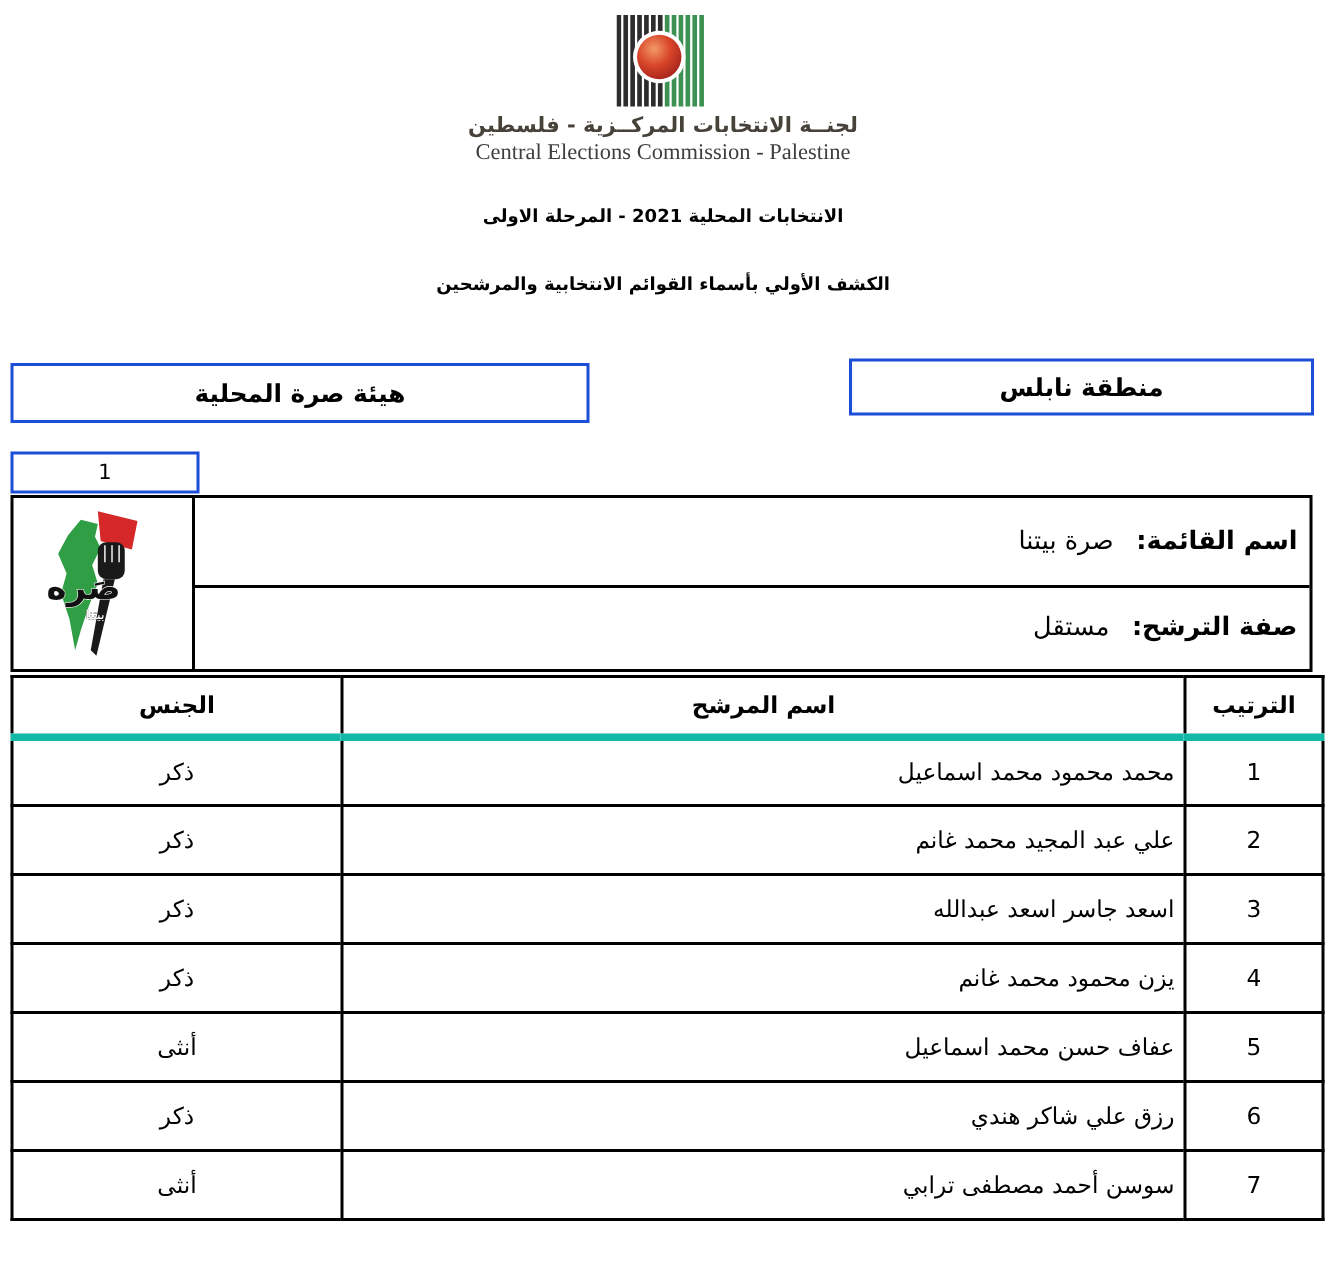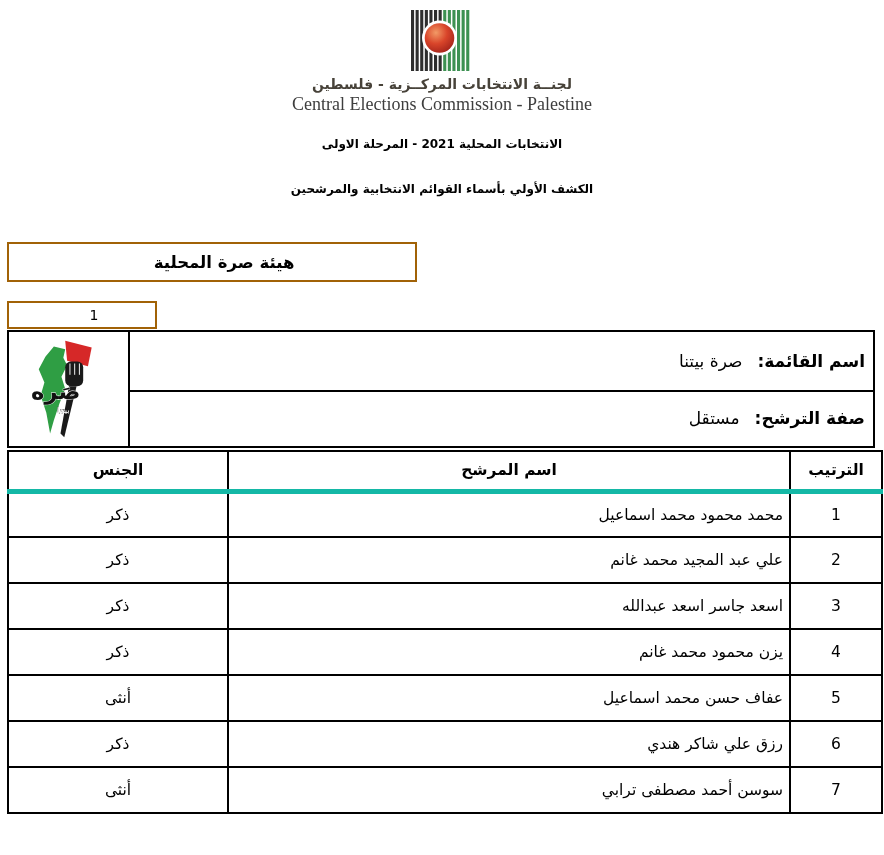--- a/index.html
+++ b/index.html
@@ -14,35 +14,35 @@
   }
   
   .cec-logo{position:absolute;left:411px;top:8px;width:62px;height:66px;}
   .cec-ar{
     position:absolute;left:0;top:76px;width:884px;
     text-align:center;font-size:14px;font-weight:bold;color:#474239;
     direction:rtl;
   }
   .cec-en{
     position:absolute;left:0;top:94px;width:884px;
-    text-align:center;font-size:18px;color:#3e3e3e;
+    text-align:center;font-size:15px;color:#3e3e3e;
     font-family:"Liberation Serif",serif;
   }
   
   .title1,.title2{
     position:absolute;left:0;width:884px;text-align:center;
     font-size:12px;font-weight:bold;direction:rtl;margin:0;color:#000;
   }
   .title1{top:137px;}
   .title2{top:182px;}
   
   .box{
-    position:absolute;border:2px solid #a16207;background:#fff;
+    position:absolute;border:2px solid #1d4ed8;background:#fff;
     display:flex;align-items:center;justify-content:center;
-    font-weight:bold;font-size:16.5px;direction:rtl;padding-left:24px;
+    font-weight:bold;font-size:16.5px;direction:rtl;
   }
   .region-box{left:566px;top:239px;width:306px;height:34px;}
   .authority-box{left:7px;top:242px;width:382px;height:36px;}
   .num-box{
     left:7px;top:301px;width:122px;height:24px;
     font-weight:normal;font-size:14px;border-width:2px;
   }
   
   .list-box{
     position:absolute;left:7px;top:330px;width:864px;height:114px;
@@ -110,20 +110,21 @@
     </g>
     <circle cx="28.5" cy="30" r="17.5" fill="#ffffff"></circle>
     <circle cx="28.5" cy="30" r="14.8" fill="url(#ballGrad)"></circle>
   </svg>
   <div class="cec-ar">لجنــة الانتخابات المركــزية - فلسطين</div>
   <div class="cec-en">Central Elections Commission - Palestine</div>
 
   <h1 class="title1">الانتخابات المحلية 2021  - المرحلة الاولى</h1>
   <h2 class="title2">الكشف الأولي بأسماء القوائم الانتخابية والمرشحين</h2>
 
+  <div class="box region-box">منطقة نابلس</div>
   <div class="box authority-box">هيئة صرة المحلية</div>
 
   <div class="box num-box">1</div>
 
   <div class="list-box">
     <div class="emblem-cell">
       <svg width="96" height="104" viewBox="0 0 100 110" aria-hidden="true">
 
         <polygon points="34,10 46,13 44,22 48,30 42,42 46,55 40,70 34,88 30,102 26,80 20,62 24,48 18,34 25,21" fill="#2f9e44"></polygon>
 

